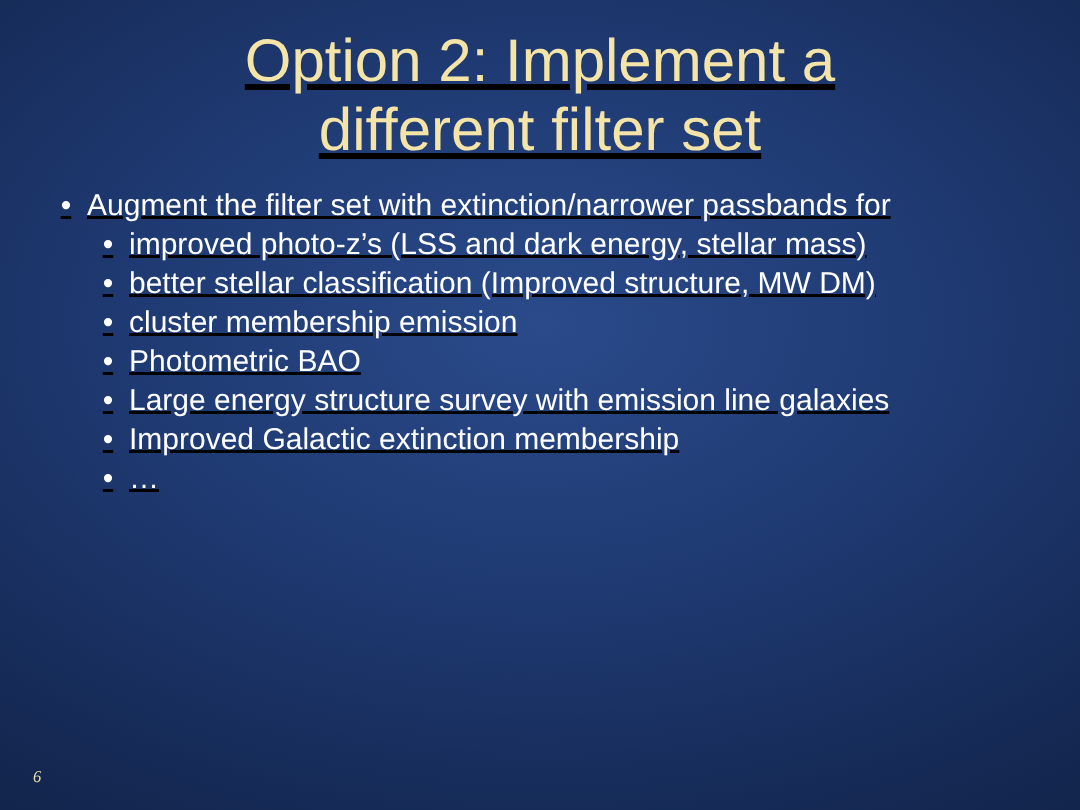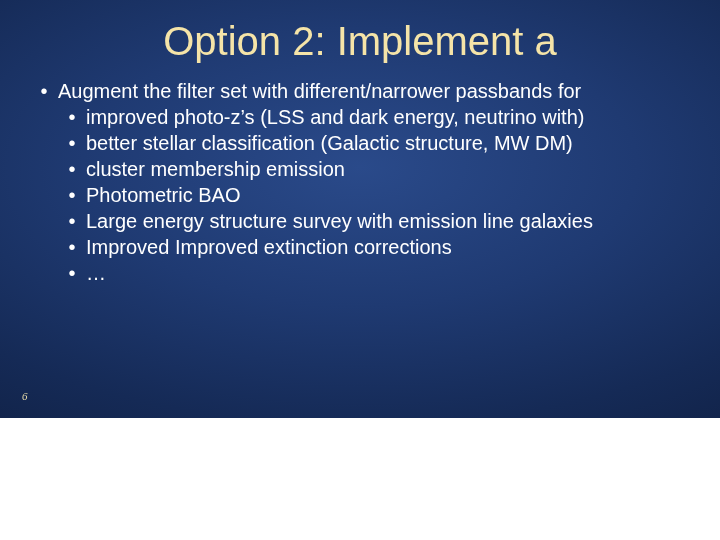--- a/index.html
+++ b/index.html
@@ -5,24 +5,25 @@
   html, body {
     margin: 0;
     padding: 0;
     width: 720px;
     height: 540px;
     overflow: hidden;
     font-family: Arial, Helvetica, sans-serif;
   }
   .slide {
     width: 720px;
-    height: 418px;
+    height: 540px;
     background: radial-gradient(ellipse 110% 95% at 50% 40%, #2a4a8a 0%, #1f3a72 35%, #152a56 65%, #0d1b3a 100%);
     position: relative;
     box-sizing: border-box;
+    text-decoration: underline;
   }
   .title {
     text-align: center;
     color: #f5e4a8;
     font-size: 40px;
     line-height: 1.15;
     padding-top: 18px;
     font-weight: normal;
   }
   .content {
@@ -67,51 +68,52 @@
     font-style: italic;
     font-family: "Times New Roman", serif;
   }
 </style>
 </head>
 <body>
 
 <div class="slide">
   <div class="title">
     <span>Option 2: Implement a</span><br>
+    <span>different filter set</span>
   </div>
 
   <div class="content">
     <div class="outer-item">
       <div class="bullet">•</div>
-      <div class="outer-text">Augment the filter set with different/narrower passbands for</div>
+      <div class="outer-text">Augment the filter set with extinction/narrower passbands for</div>
     </div>
     <div class="inner-list" id="inner-list">
         <div class="inner-item">
           <div class="inner-bullet">•</div>
-          <div class="inner-text">improved photo-z’s (LSS and dark energy, neutrino with)</div>
+          <div class="inner-text">improved photo-z’s (LSS and dark energy, stellar mass)</div>
         </div>
         <div class="inner-item">
           <div class="inner-bullet">•</div>
-          <div class="inner-text">better stellar classification (Galactic structure, MW DM)</div>
+          <div class="inner-text">better stellar classification (Improved structure, MW DM)</div>
         </div>
         <div class="inner-item">
           <div class="inner-bullet">•</div>
           <div class="inner-text">cluster membership emission</div>
         </div>
         <div class="inner-item">
           <div class="inner-bullet">•</div>
           <div class="inner-text">Photometric BAO</div>
         </div>
         <div class="inner-item">
           <div class="inner-bullet">•</div>
           <div class="inner-text">Large energy structure survey with emission line galaxies</div>
         </div>
         <div class="inner-item">
           <div class="inner-bullet">•</div>
-          <div class="inner-text">Improved Improved extinction corrections</div>
+          <div class="inner-text">Improved Galactic extinction membership</div>
         </div>
         <div class="inner-item">
           <div class="inner-bullet">•</div>
           <div class="inner-text">…</div>
         </div>
       </div>
   </div>
 
   <div class="page-number">6</div>
 </div>

